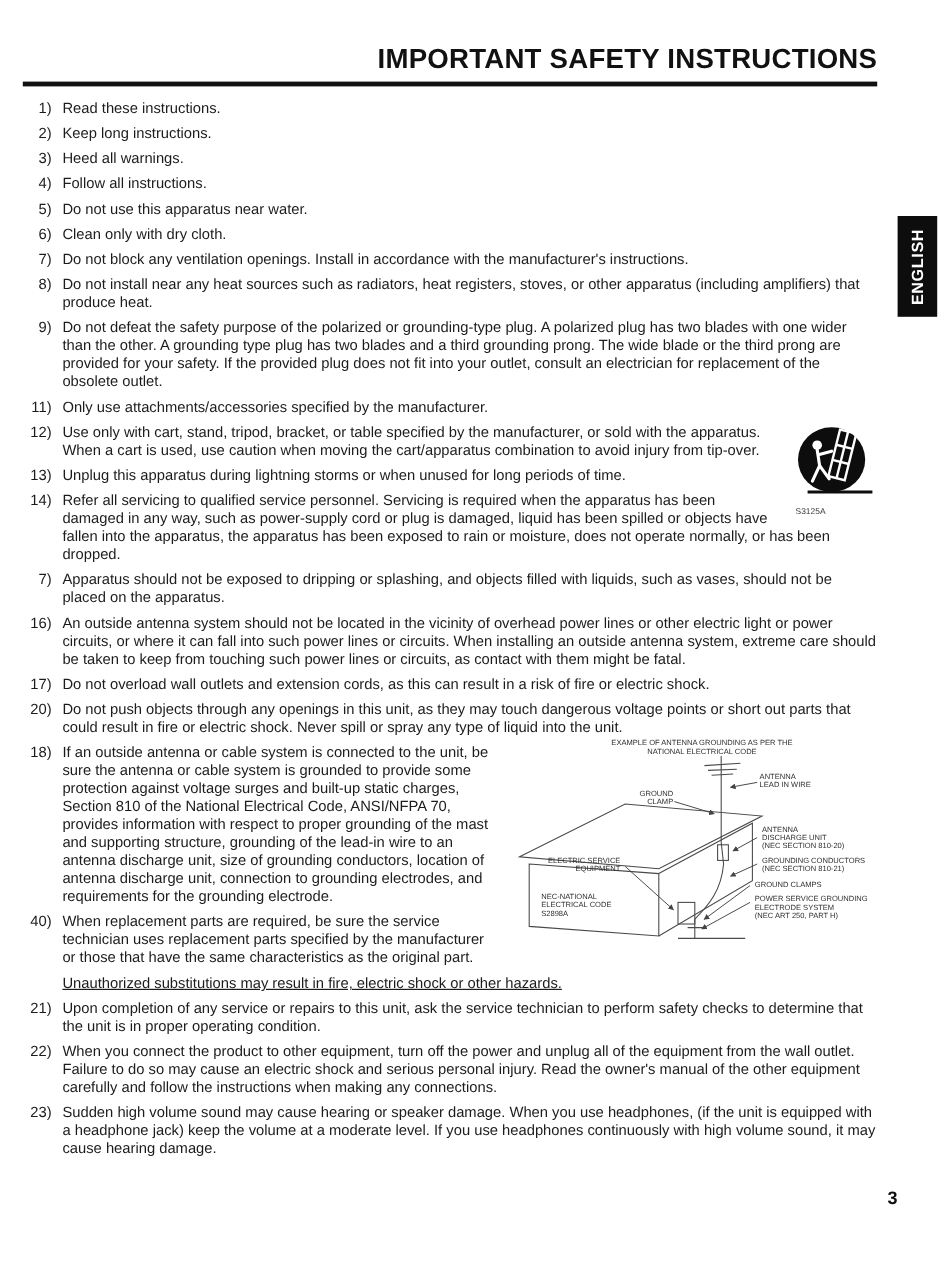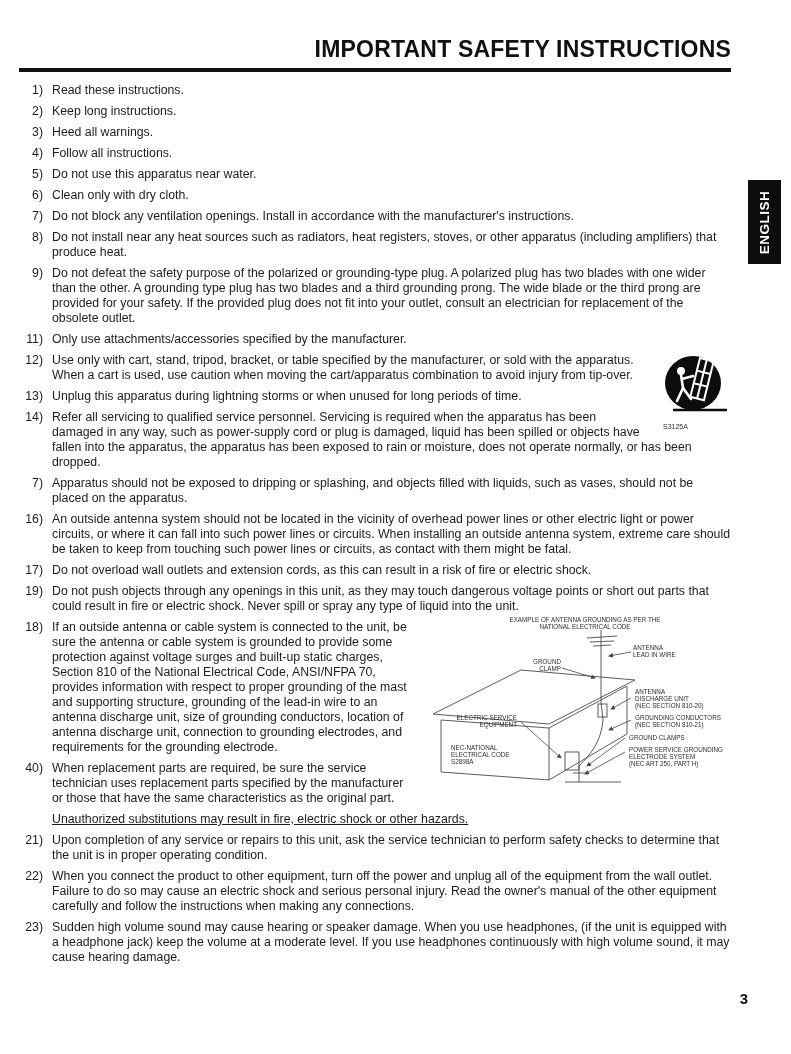--- a/index.html
+++ b/index.html
@@ -135,21 +135,21 @@
       </div>
       <div class="item">
         <span class="num">16)</span>
         <div class="txt">An outside antenna system should not be located in the vicinity of overhead power lines or other electric light or power circuits, or where it can fall into such power lines or circuits. When installing an outside antenna system, extreme care should be taken to keep from touching such power lines or circuits, as contact with them might be fatal.</div>
       </div>
       <div class="item">
         <span class="num">17)</span>
         <div class="txt">Do not overload wall outlets and extension cords, as this can result in a risk of fire or electric shock.</div>
       </div>
       <div class="item">
-        <span class="num">19)</span>
+        <span class="num">20)</span>
         <div class="txt">Do not push objects through any openings in this unit, as they may touch dangerous voltage points or short out parts that could result in fire or electric shock. Never spill or spray any type of liquid into the unit.</div>
       </div>
       <div class="item">
         <span class="num">18)</span>
         <div class="txt"><span id="fig-antenna" class="fig-antenna">
     <svg width="308" height="168" viewBox="0 0 308 168">
       <defs>
         <marker id="ah" markerWidth="6" markerHeight="6" refX="5" refY="3" orient="auto">
           <path d="M0,0 L6,3 L0,6 z" fill="#444"></path>
         </marker>

